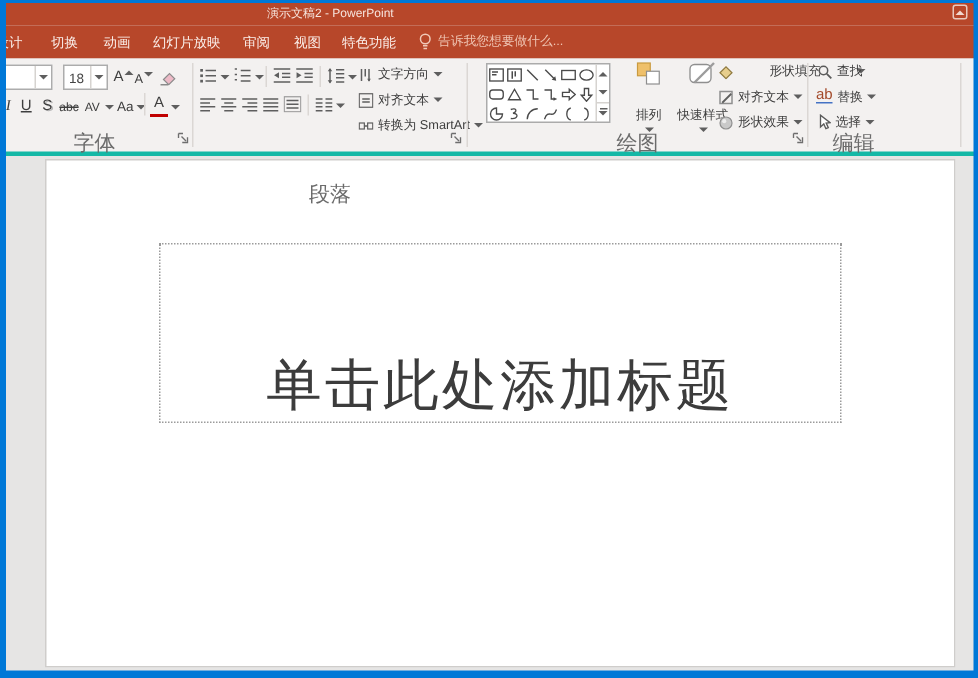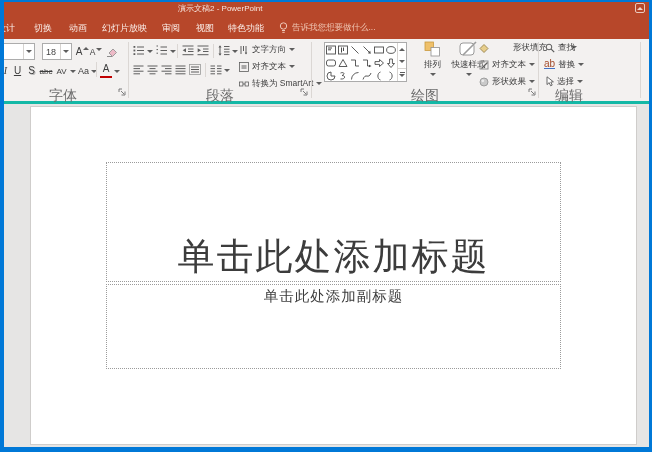--- a/index.html
+++ b/index.html
@@ -23,21 +23,21 @@
   .launcher{position:absolute;top:49px;width:9px;height:9px;}
   .rbtn{position:absolute;display:flex;align-items:center;justify-content:center;color:#3E3E3E;}
   .mini{position:absolute;height:13px;display:flex;align-items:center;gap:3px;font-size:8.5px;color:#3E3E3E;white-space:nowrap;}
   .car{width:0;height:0;border-left:3px solid transparent;border-right:3px solid transparent;border-top:3px solid #5E5E5E;display:inline-block;}
   .car-up{width:0;height:0;border-left:3px solid transparent;border-right:3px solid transparent;border-bottom:3px solid #5E5E5E;display:inline-block;}
   .combo{position:absolute;top:4px;height:17px;background:#fff;border:1px solid #ACACAC;display:flex;align-items:center;font-size:9px;color:#444;}
   .combo .cv{flex:1;padding-left:3px;}
   .combo .cd{width:11px;height:100%;display:flex;align-items:center;justify-content:center;border-left:1px solid #D6D3D0;}
   .glyphbtn{position:absolute;top:23px;height:16px;display:flex;align-items:flex-end;justify-content:center;font-size:10px;color:#3E3E3E;padding-bottom:2px;}
   .bigbtn{position:absolute;top:2px;height:54px;display:flex;flex-direction:column;align-items:center;justify-content:flex-start;font-size:8.5px;color:#3E3E3E;}
-  .bigbtn .lbl{margin-top:2px;white-space:nowrap;}
+  .bigbtn .lbl{margin-top:14px;white-space:nowrap;}
   .bigbtn .car{margin-top:2px;}
   .gallery{position:absolute;left:324px;top:3px;width:83px;height:40px;background:#fff;border:1px solid #ABABAB;display:flex;}
   .gcells{width:72px;display:grid;grid-template-columns:repeat(6,12px);grid-auto-rows:13px;align-items:center;justify-items:center;padding-top:0px;}
   .gscroll{width:9px;border-left:1px solid #D6D3D0;display:flex;flex-direction:column;}
   .gscroll>div{flex:1;display:flex;align-items:center;justify-content:center;flex-direction:column;}
   .gmore{border-top:1px solid #D6D3D0;}
   .gmore i{display:block;width:5px;height:1px;background:#5E5E5E;margin-bottom:1px;}
   
   .workspace{position:absolute;left:0;top:104px;width:652px;height:343px;background:#E6E5E4;}
   .slide{position:absolute;left:30px;top:2px;width:607px;height:339px;background:#FFFFFF;border:1px solid #CFCDCB;}
@@ -257,21 +257,21 @@
       </div>
       <div class="mini" style="left:239px;top:38px;">
         <svg width="10" height="10" viewBox="0 0 10 10">
             <rect x="0.5" y="3" width="3.4" height="4" fill="none" stroke="#5E5E5E" stroke-width="0.8"></rect>
             <rect x="6.1" y="3" width="3.4" height="4" fill="none" stroke="#5E5E5E" stroke-width="0.8"></rect>
             <line x1="4" y1="5" x2="6" y2="5" stroke="#5E5E5E"></line>
           </svg>
         <span>转换为 SmartArt</span>
           <span class="car"></span>
       </div>
-      <div class="grouplabel" style="left:130px;width:180px;">段落</div>
+      <div class="grouplabel" style="left:130px;width:180px;margin-top:34px;">段落</div>
       <svg class="launcher" style="left:300px;" viewBox="0 0 9 9">
           <path d="M1,1 h3 M1,1 v3 M3,3 l3,3 M7,3.5 v3.5 h-3.5" stroke="#6E6E6E" fill="none" stroke-width="0.9"></path>
         </svg>
     </div>
     <div class="vsep" style="left:311px;"></div>
 
     <div>
       <div class="gallery">
         <div class="gcells">
           <svg width="10" height="10" viewBox="0 0 10 10">
@@ -417,20 +417,17 @@
       <div class="grouplabel" style="left:538px;width:62px;">编辑</div>
     </div>
     <div class="vsep" style="left:640px;"></div>
   </div>
 
   <div class="workspace">
     <div class="slide">
       <div class="ph ph-title">
         <span>单击此处添加标题</span>
       </div>
-      <div class="ph ph-sub">
-        <span>单击此处添加副标题</span>
-      </div>
     </div>
   </div>
 
   <div class="frame"></div>
 </div>
 
 </body></html>

